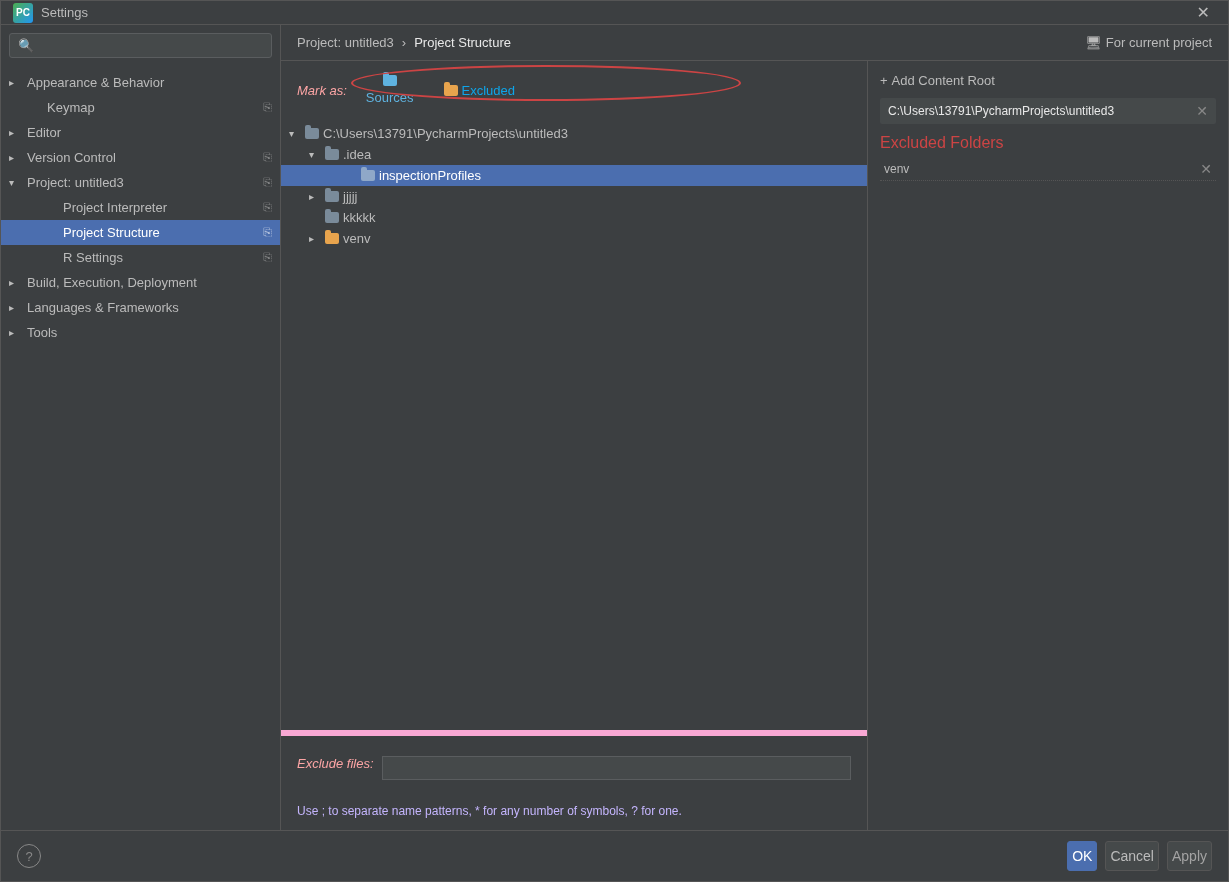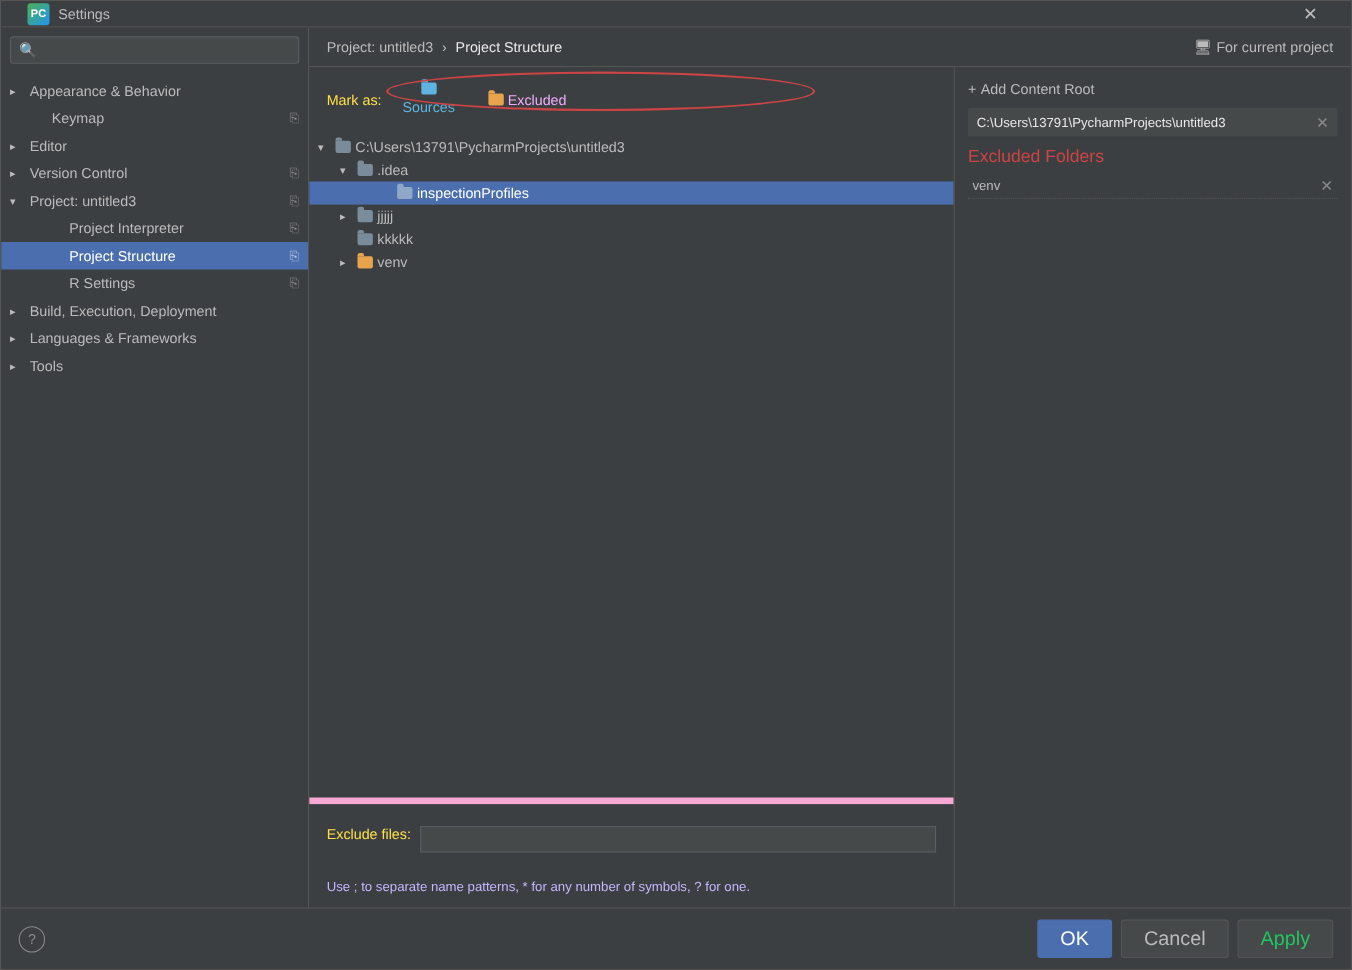--- a/index.html
+++ b/index.html
@@ -17,21 +17,21 @@
       width: 1229px;
       height: 882px;
       background: #3c3f41;
       border: 1px solid #555;
       display: flex;
       flex-direction: column;
       position: relative;
     }
     .title-bar {
       background: #3c3f41;
-      padding: 8px 24px;
+      padding: 8px 12px;
       display: flex;
       align-items: center;
       justify-content: space-between;
       border-bottom: 1px solid #555;
       height: 24px;
     }
     .title-bar-left {
       display: flex;
       align-items: center;
       gap: 8px;
@@ -166,34 +166,35 @@
       overflow: hidden;
     }
     .mark-as-bar {
       padding: 10px 16px;
       display: flex;
       align-items: center;
       gap: 8px;
       position: relative;
     }
     .mark-as-label {
-      color: #fde047;
+      color: #fca5a5;
+      font-style: italic;
     }
     .mark-btn {
       display: flex;
       align-items: center;
       gap: 4px;
       padding: 3px 10px;
       cursor: pointer;
       border-radius: 3px;
       border: 1px solid transparent;
       font-size: 13px;
     }
     .mark-btn.sources { color: #5fb3e0; flex-direction: column; }
-    .mark-btn.excluded { color: #f0abfc; }
+    .mark-btn.excluded { color: #0ea5e9; }
     .mark-as-oval {
       position: absolute;
       left: 70px;
       top: 4px;
       width: 390px;
       height: 36px;
       border: 2px solid #cc4444;
       border-radius: 50%;
       pointer-events: none;
     }
@@ -358,38 +359,38 @@
       padding: 10px 16px;
       display: flex;
       align-items: center;
       justify-content: space-between;
     }
     .bottom-actions {
       display: flex;
       gap: 8px;
     }
     .btn {
-      padding: 6px 20px;
+      padding: 6px 4px;
       border-radius: 3px;
       cursor: pointer;
-      font-size: 18px;
+      font-size: 14px;
       border: 1px solid #555;
     }
     .btn-ok {
       background: #4b6eaf;
       color: white;
       border-color: #4b6eaf;
     }
     .btn-cancel {
       background: #45494a;
       color: #bbbbbb;
     }
     .btn-apply {
       background: #45494a;
-      color: #22c55e;
+      color: #a3a3a3;
     }
     .help-btn {
       width: 24px;
       height: 24px;
       border-radius: 50%;
       border: 1px solid #888;
       display: flex;
       align-items: center;
       justify-content: center;
       cursor: pointer;

